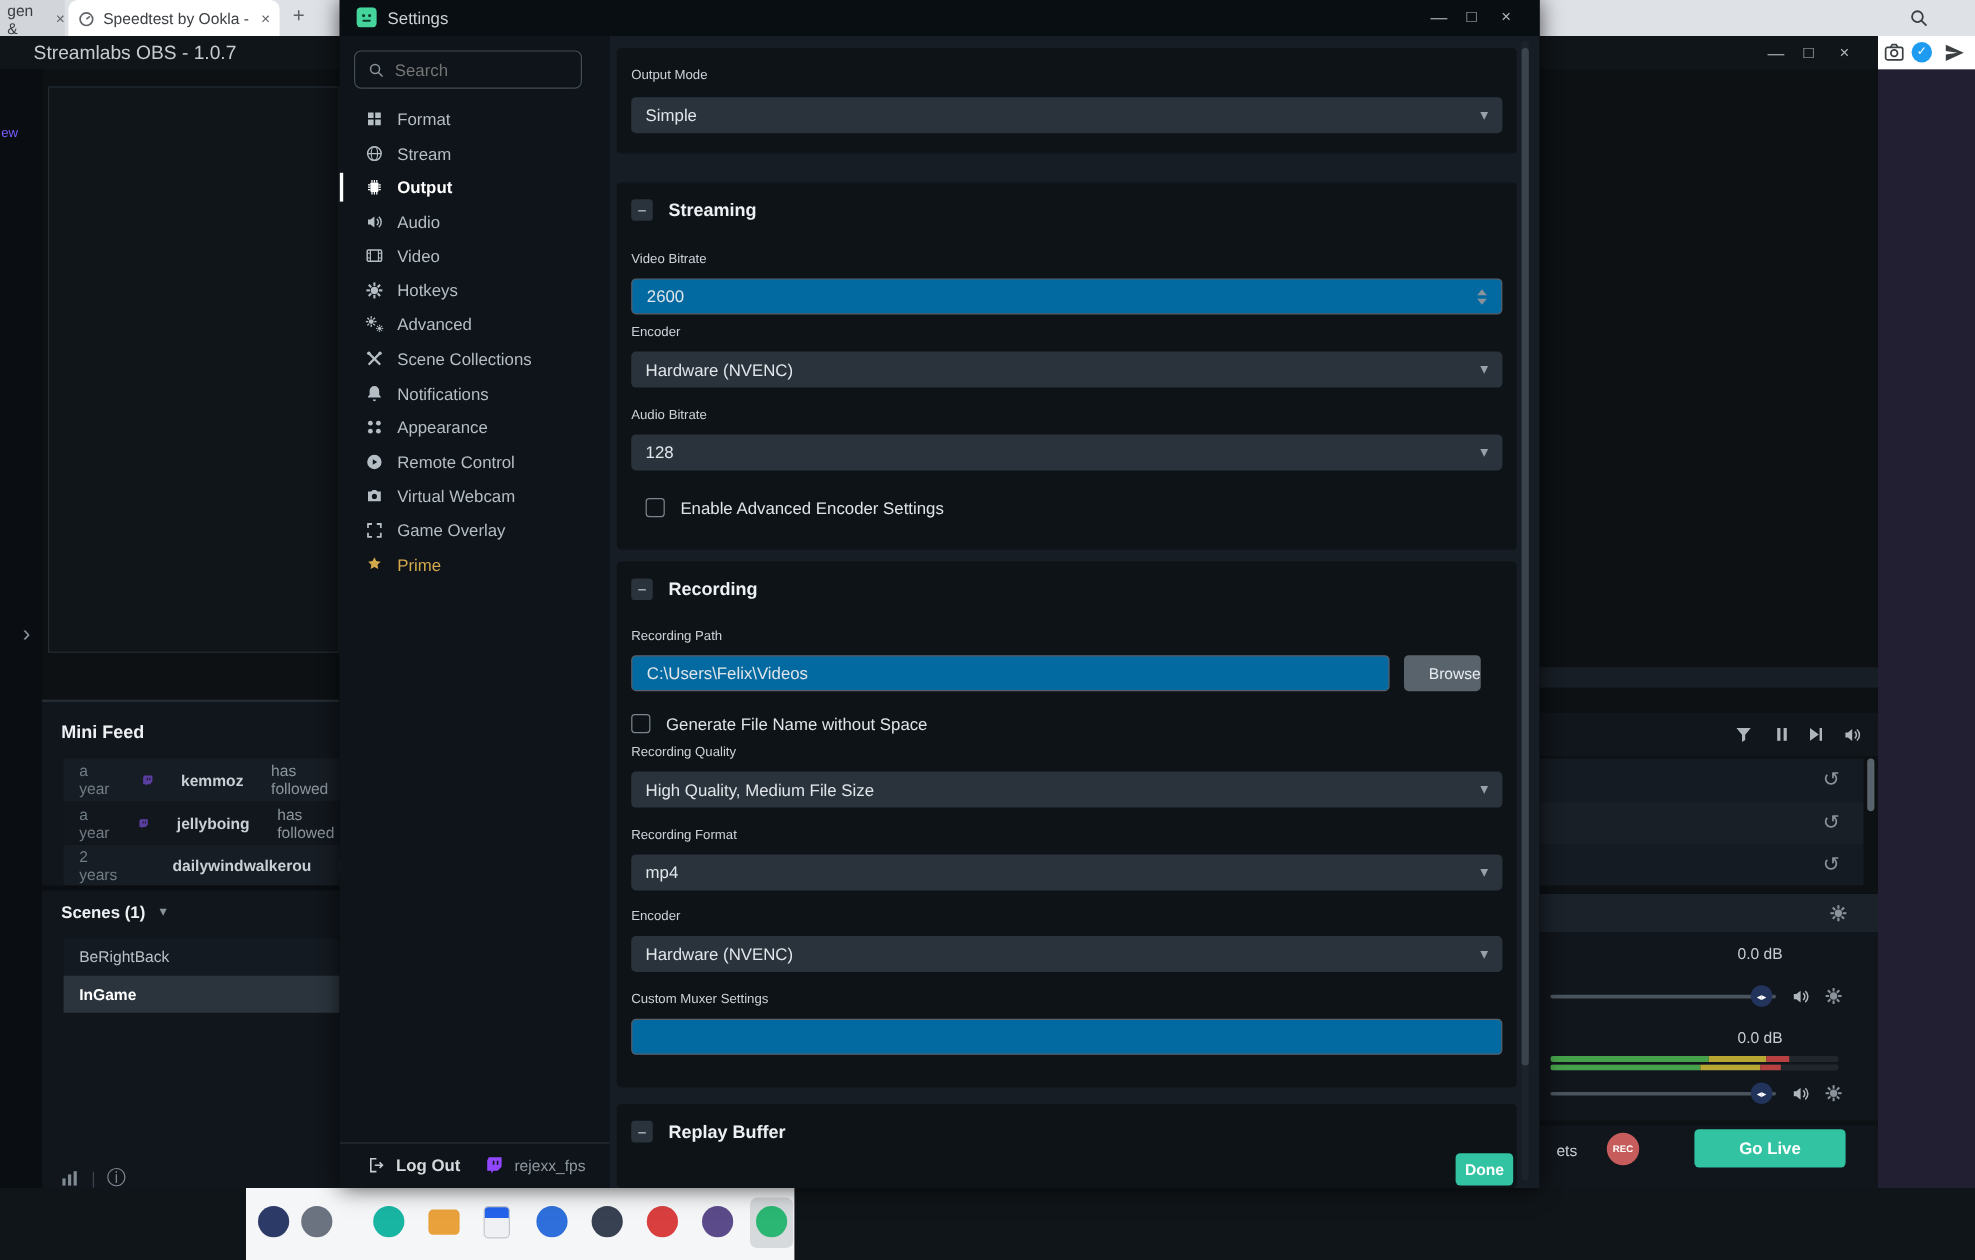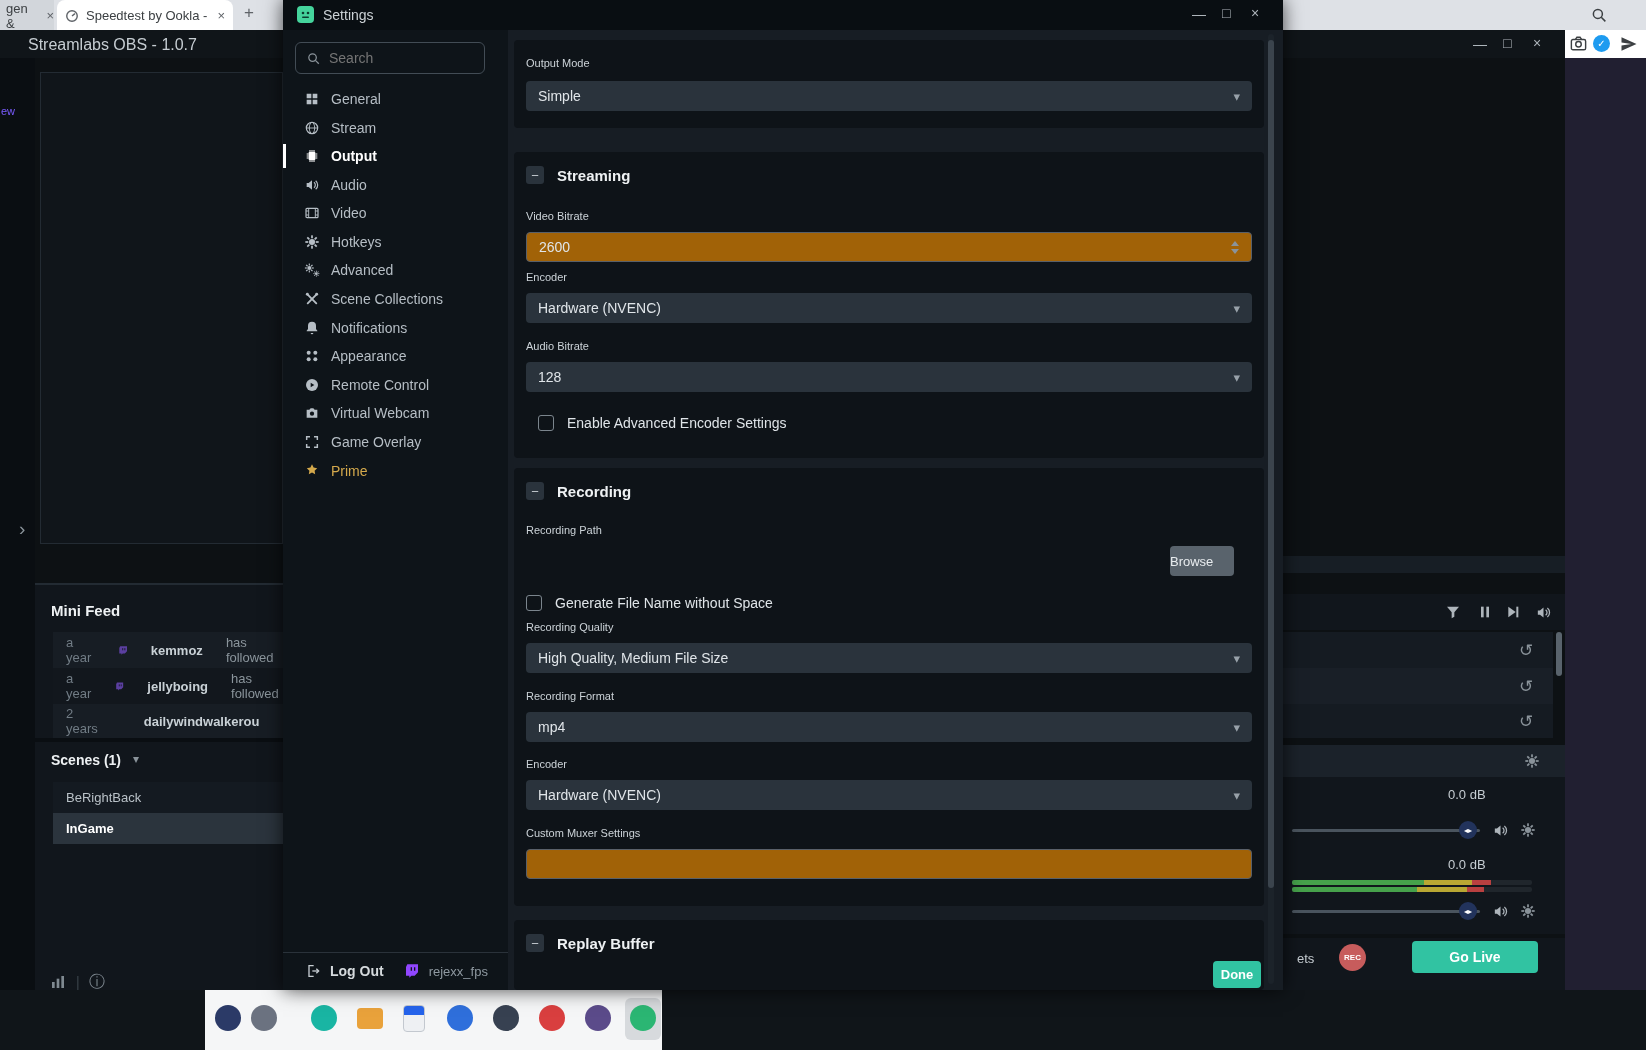--- a/index.html
+++ b/index.html
@@ -20,36 +20,36 @@
 .dim{color:#717c85}.usr{color:#c9d1d6;font-weight:bold}.act{color:#8b959c}
 .scenerow{left:53px;width:230px;height:31px;display:flex;align-items:center;padding-left:13px;font-size:13px}
 
 .modal{left:283px;top:0;width:1000px;height:990px;background:#0e1419;overflow:hidden;box-shadow:0 0 18px rgba(0,0,0,.7)}
 .m-title{left:0;top:0;width:1079px;height:30px;background:#090e12}
 .content{left:225px;top:30px;width:775px;height:960px;background:#171d24}
 .card{position:absolute;background:#0e1318;border-radius:4px}
 .flabel{position:absolute;color:#ccd3d8;font-size:11px}
 .dd{position:absolute;height:30px;background:#2a333c;border-radius:4px;display:flex;align-items:center;padding:0 12px;color:#e0e5e9;font-size:14px;cursor:pointer}
 .caret{margin-left:auto;color:#98a1a9;font-size:13px}
-.inp{position:absolute;height:30px;border:1px solid #596069;border-radius:4px;background:#a16207;display:flex;align-items:center;padding:0 12px}
+.inp{position:absolute;height:30px;border:1px solid #596069;border-radius:4px;background:#0369a1;display:flex;align-items:center;padding:0 12px}
 .inp input{flex:1;background:transparent;border:0;outline:0;color:#e0e5e9;font-size:14px;font-family:inherit;min-width:0}
 .spin{display:flex;flex-direction:column;gap:3px;margin-left:8px}
 .spin i{width:0;height:0;border-left:4px solid transparent;border-right:4px solid transparent;display:block}
 .spin .up{border-bottom:5px solid #8a939b}
 .spin .dn{border-top:5px solid #8a939b}
 .sechead{position:absolute;display:flex;align-items:center;gap:13px}
 .minus{width:18px;height:18px;background:#2a333c;border-radius:3px;color:#c6cdd2;display:flex;align-items:center;justify-content:center;font-size:13px;cursor:pointer}
 .sectitle{font-weight:bold;font-size:15px;color:#eef1f3}
 .cbrow{position:absolute;display:flex;align-items:center;gap:13px;color:#dfe4e8;font-size:14px}
 .cb{width:16px;height:16px;border:1px solid #7b858d;border-radius:3px;cursor:pointer;flex:0 0 auto}
 .nav-item{position:absolute;left:0;width:225px;height:29px;display:flex;align-items:center;padding-left:21px;gap:11px;color:#b6bec5;font-size:14px;cursor:pointer}
 .nav-item.active{color:#ffffff;font-weight:bold}
 .nav-item.prime{color:#d4a94c}
 .btn-teal{background:#31c3a2;color:#ffffff;font-weight:bold;border-radius:4px;display:flex;align-items:center;justify-content:center;cursor:pointer}
-.btn-gray{background:#59636c;color:#e8ecef;font-size:13px;border-radius:4px;display:flex;align-items:center;justify-content:flex-start;cursor:pointer}
+.btn-gray{background:#59636c;color:#e8ecef;font-size:13px;border-radius:4px;display:flex;align-items:center;justify-content:flex-end;cursor:pointer}
 .meterbar{position:absolute;height:5px;border-radius:2px;overflow:hidden;background:#20262c}
 .track{position:absolute;height:3px;background:#4a545e;border-radius:2px}
 .handle{position:absolute;width:18px;height:18px;border-radius:50%;background:#22335c;color:#fff;font-size:8px;display:flex;align-items:center;justify-content:center;cursor:pointer}
 .tbicon{width:26px;height:26px;border-radius:50%}
 </style>
 </head>
 <body>
 
 <svg width="0" height="0" style="position:absolute">
 <defs>
@@ -368,21 +368,21 @@
     <svg class="ic" width="15" height="15" style="color:#8a939a;flex:0 0 auto">
         <use href="#i-search"></use>
       </svg>
     <input style="flex: 1 1 0%; background: transparent; border: 0px; outline: 0px; color: rgb(174, 181, 187); font-size: 14px; font-family: inherit; min-width: 0px;" placeholder="Search">
   </div>
 
   <div class="nav-item" style="top:84px">
       <svg class="ic" width="16" height="16">
         <use href="#i-grid"></use>
       </svg>
-      <span>General</span>
+      <span>Format</span>
     </div>
   <div class="nav-item" style="top:113px">
       <svg class="ic" width="16" height="16">
         <use href="#i-globe"></use>
       </svg>
       <span>Stream</span>
     </div>
   <div class="abs" style="left:0;top:144px;width:3px;height:24px;background:#ffffff"></div>
   <div class="nav-item active" style="top:141px">
       <svg class="ic" width="16" height="16">
@@ -511,20 +511,23 @@
   </div>
 
   <div class="card" style="left:231px;top:468px;width:750px;height:438px">
     <div class="sechead" style="left:12px;top:14px">
       <div class="minus">
           <span>−</span>
         </div>
       <span class="sectitle">Recording</span>
     </div>
     <span class="flabel" style="left:12px;top:56px">Recording Path</span>
+    <div class="inp" style="left:12px;top:78px;width:632px">
+      <input value="C:\Users\Felix\Videos" style="">
+    </div>
     <div class="btn-gray" style="position:absolute;left:656px;top:78px;width:64px;height:30px">
         <span>Browse</span>
       </div>
     <div class="cbrow" style="left:12px;top:127px">
       <div class="cb"></div>
       <span>Generate File Name without Space</span>
     </div>
     <span class="flabel" style="left:12px;top:153px">Recording Quality</span>
     <div class="dd" style="left:12px;top:175px;width:726px">
       <span>High Quality, Medium File Size</span>

